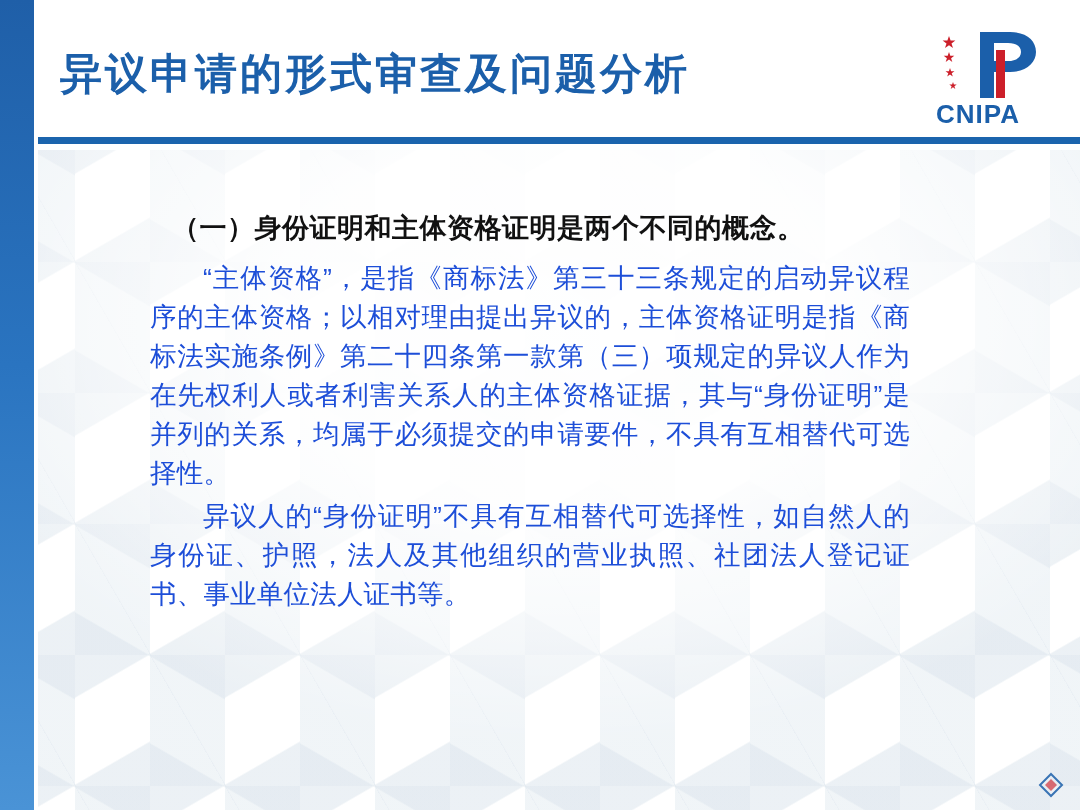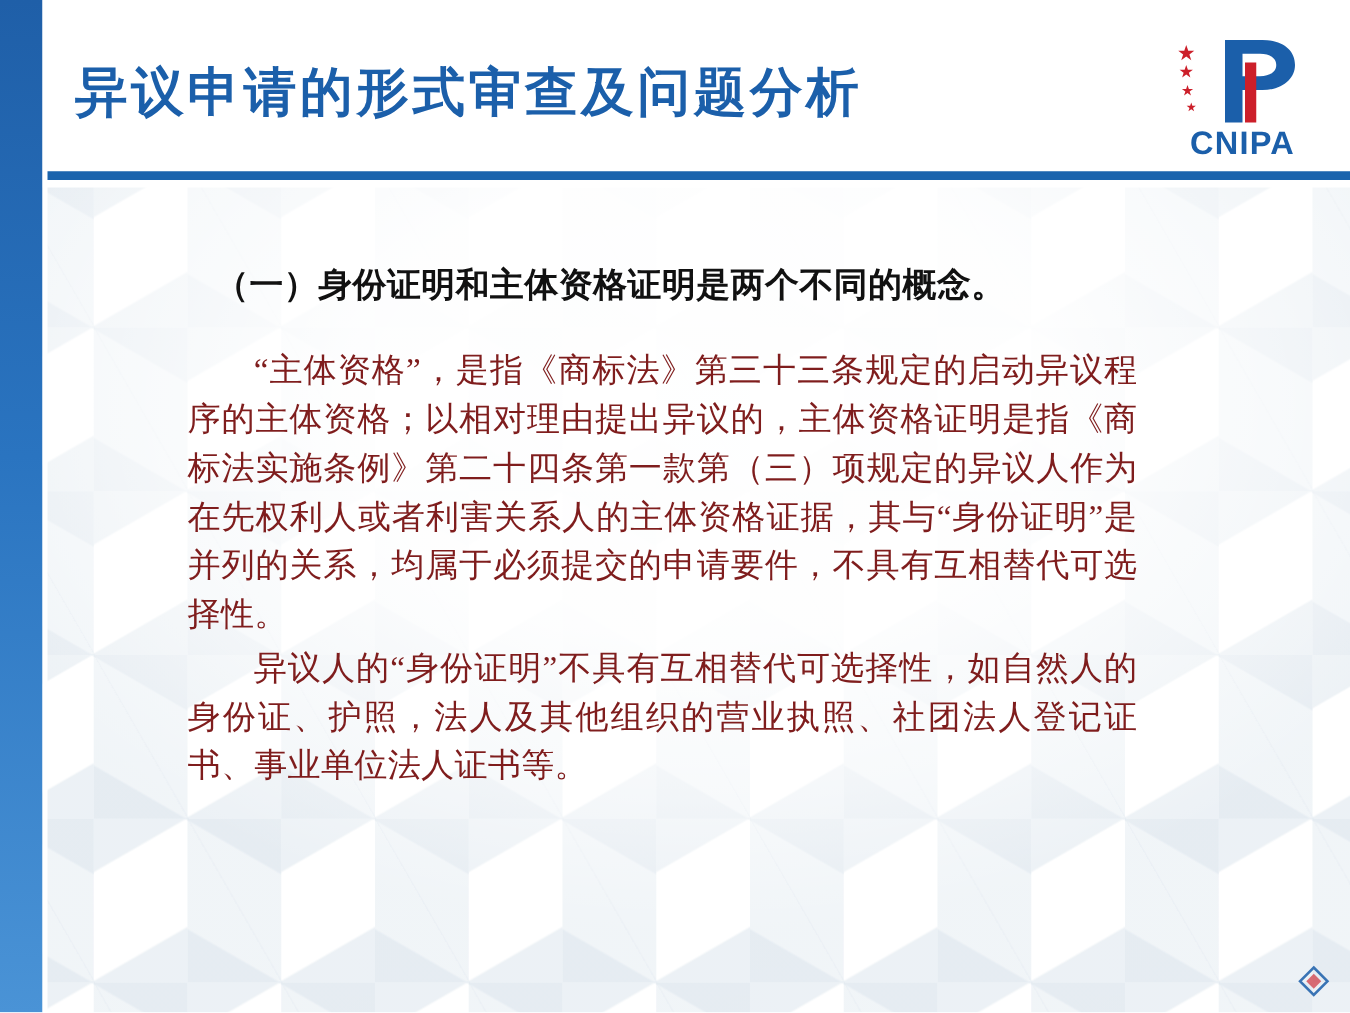--- a/index.html
+++ b/index.html
@@ -106,21 +106,21 @@
     background: #1b64ad;
   }
 
   
   .logo {
     position: absolute;
     right: 28px;
     top: 8px;
     width: 116px;
     height: 104px;
-    text-align: center;
+    text-align: left;
   }
   .logo-mark {
     position: relative;
     width: 116px;
     height: 72px;
   }
   .logo-text {
     font-family: "Liberation Sans", sans-serif;
     font-weight: bold;
     font-size: 26px;
@@ -135,28 +135,28 @@
     left: 150px;
     top: 210px;
     width: 800px;
   }
   .heading {
     font-family: "Liberation Serif", serif;
     font-weight: bold;
     font-size: 27px;
     color: #111111;
     letter-spacing: 0.5px;
-    margin: 0 0 31px 22px;
+    margin: 0 0 13px 22px;
     white-space: nowrap;
   }
   .para {
-    font-family: Liberation Serif, serif;
+    font-family: Liberation Sans, sans-serif;
     font-size: 26.5px;
     line-height: 39px;
-    color: #7f1d1d;
+    color: #1d4ed8;
     margin: 0 0 4px 0;
     text-indent: 2em;
     letter-spacing: 0.2px;
     text-align: justify;
     width: 760px;
   }
   .para + .para {
     margin-top: 2px;
   }
 

